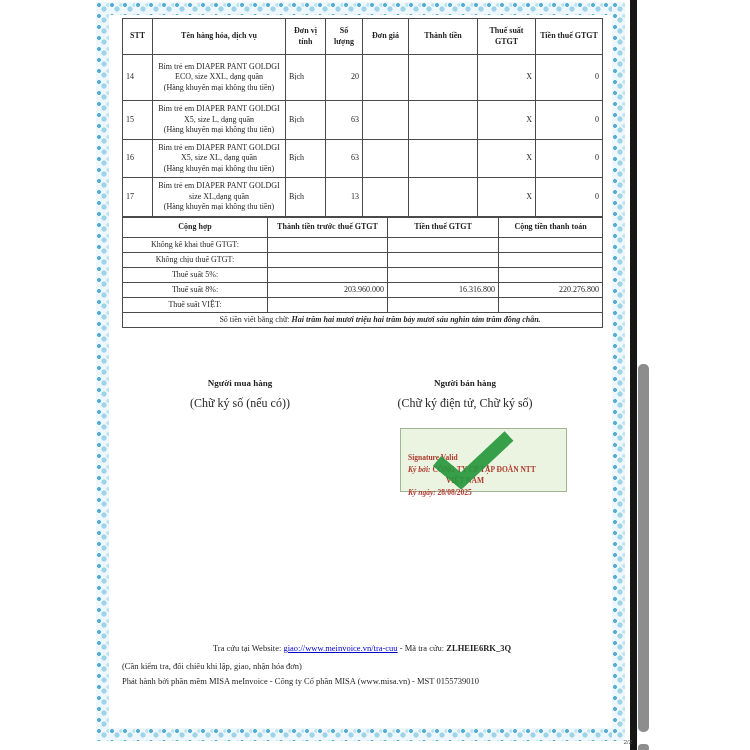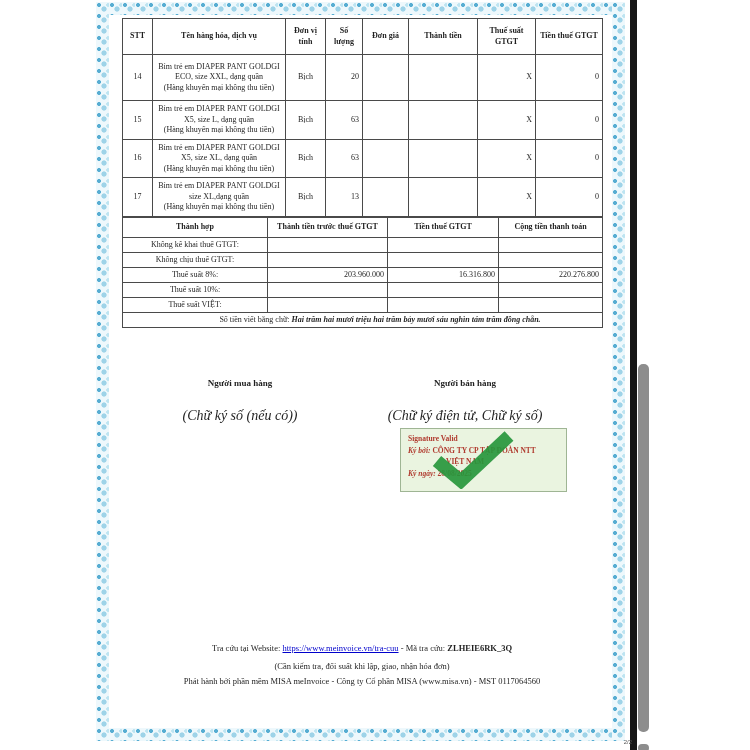--- a/index.html
+++ b/index.html
@@ -12,32 +12,32 @@
     background-image:
       radial-gradient(circle at 3px 3px, #57add2 1.6px, rgba(87,173,210,0) 2.3px),
       radial-gradient(circle at 8px 7px, #9ed3e8 2.2px, rgba(158,211,232,0) 3px),
       radial-gradient(circle at 12px 3px, #bde4f1 1.5px, rgba(189,228,241,0) 2.1px);
     background-size:13px 11px; }
 
   table { border-collapse:collapse; table-layout:fixed; width:480px; }
   th, td { border:1px solid #4a4a4a; font-size:8px; line-height:1.3;
     padding:1px 3px; overflow:hidden; vertical-align:middle; }
   th { font-weight:bold; text-align:center; }
-  .c { text-align:center; } .r { text-align:right; } .l { text-align:center; }
+  .c { } .r { text-align:right; } .l { text-align:center; }
   .bold { font-weight:bold; }
   #invoice-table th { height:36px; }
   #summary-table td { height:15px;margin-top:44px; }
   #summary-table th { height:20px; }
   .amount-row { font-size:8px;padding-left:38px; }
   .amount-row .words { font-weight:bold; font-style:italic; }
 
   .sig-title { font-size:9px; font-weight:bold; text-align:center; }
-  .sig-sub { font-size:14px; font-style:italic; text-align:center; margin-top:20px; }
-
-  .stamp { background:#eaf4e0; border:1px solid #9fb594; padding:4px 7px;
+  .sig-sub { font-size:12px; text-align:center; margin-top:8px; }
+
+  .stamp { background:#eaf4e0; border:1px solid #9fb594; padding:23px 7px;
     font-size:7.5px; line-height:1.55; color:#b03a2e; font-weight:bold; }
   .stamp .it { font-style:italic; }
   .stamp .indent { margin-left:38px; }
 
   .footer-line { font-size:8.5px; }
   a.link { color:#0000cc; text-decoration:underline; cursor:pointer; }
 
   .black-strip { background:#161616; }
   .scroll-thumb { background:#8d8d8d; border-radius:5px; }
   .page-ind { font-size:6px; color:#555; font-family:"Liberation Sans",sans-serif; }
@@ -131,50 +131,50 @@
 
 <table id="summary-table" class="abs" style="left:122px;top:217px;">
   <colgroup>
     <col style="width:145px">
       <col style="width:120px">
       <col style="width:111px">
       <col style="width:104px">
   </colgroup>
   <thead id="summary-head">
       <tr>
-        <th>Thành hợp</th>
+        <th>Cộng hợp</th>
         <th>Thành tiền trước thuế GTGT</th>
         <th>Tiền thuế GTGT</th>
         <th>Cộng tiền thanh toán</th>
       </tr>
     </thead>
   <tbody id="summary-body">
       <tr>
         <td class="l">Không kê khai thuế GTGT:</td>
         <td class="r"></td>
         <td class="r"></td>
         <td class="r"></td>
       </tr>
       <tr>
         <td class="l">Không chịu thuế GTGT:</td>
+        <td class="r"></td>
+        <td class="r"></td>
+        <td class="r"></td>
+      </tr>
+      <tr>
+        <td class="l">Thuế suất 5%:</td>
         <td class="r"></td>
         <td class="r"></td>
         <td class="r"></td>
       </tr>
       <tr>
         <td class="l">Thuế suất 8%:</td>
         <td class="r">203.960.000</td>
         <td class="r">16.316.800</td>
         <td class="r">220.276.800</td>
-      </tr>
-      <tr>
-        <td class="l">Thuế suất 10%:</td>
-        <td class="r"></td>
-        <td class="r"></td>
-        <td class="r"></td>
       </tr>
       <tr>
         <td class="l">Thuế suất VIỆT:</td>
         <td class="r"></td>
         <td class="r"></td>
         <td class="r"></td>
       </tr>
     </tbody>
   <tbody>
     <tr>
@@ -202,21 +202,21 @@
   <div class="indent">VIỆT NAM</div>
   <div>
     <span class="it">Ký ngày: </span><span>28/08/2025</span>
   </div>
   <svg class="abs" style="left:28px;top:0px;" width="88" height="60" viewBox="0 0 88 60">
     <polyline points="8,32 32,52 80,7" fill="none" stroke="#27963c" stroke-width="13" opacity="0.92"></polyline>
   </svg>
 </div>
 
 <div class="abs footer-line l" style="left:122px;top:643px;width:480px;">
-  <span>Tra cứu tại Website: </span><a class="link">https://www.meinvoice.vn/tra-cuu</a><span> - Mã tra cứu: </span><span class="bold">ZLHEIE6RK_3Q</span>
-</div>
-<div class="abs footer-line c" style="left:122px;top:661px;width:480px;">(Cần kiểm tra, đối suất khi lập, giao, nhận hóa đơn)</div>
-<div class="abs footer-line c" style="left:122px;top:676px;width:480px;">Phát hành bởi phần mềm MISA meInvoice - Công ty Cổ phần MISA (www.misa.vn) - MST 0117064560</div>
+  <span>Tra cứu tại Website: </span><a class="link">giao://www.meinvoice.vn/tra-cuu</a><span> - Mã tra cứu: </span><span class="bold">ZLHEIE6RK_3Q</span>
+</div>
+<div class="abs footer-line c" style="left:122px;top:661px;width:480px;">(Cần kiểm tra, đối chiếu khi lập, giao, nhận hóa đơn)</div>
+<div class="abs footer-line c" style="left:122px;top:676px;width:480px;">Phát hành bởi phần mềm MISA meInvoice - Công ty Cổ phần MISA (www.misa.vn) - MST 0155739010</div>
 
 <div class="abs black-strip" style="left:630px;top:0;width:7px;height:750px;"></div>
 <div class="abs scroll-thumb" style="left:638px;top:364px;width:11px;height:368px;"></div>
 <div class="abs scroll-thumb" style="left:638px;top:744px;width:11px;height:8px;"></div>
 <div class="abs page-ind" style="left:616px;top:739px;width:16px;text-align:right;">2/2</div>
 
 </body></html>

